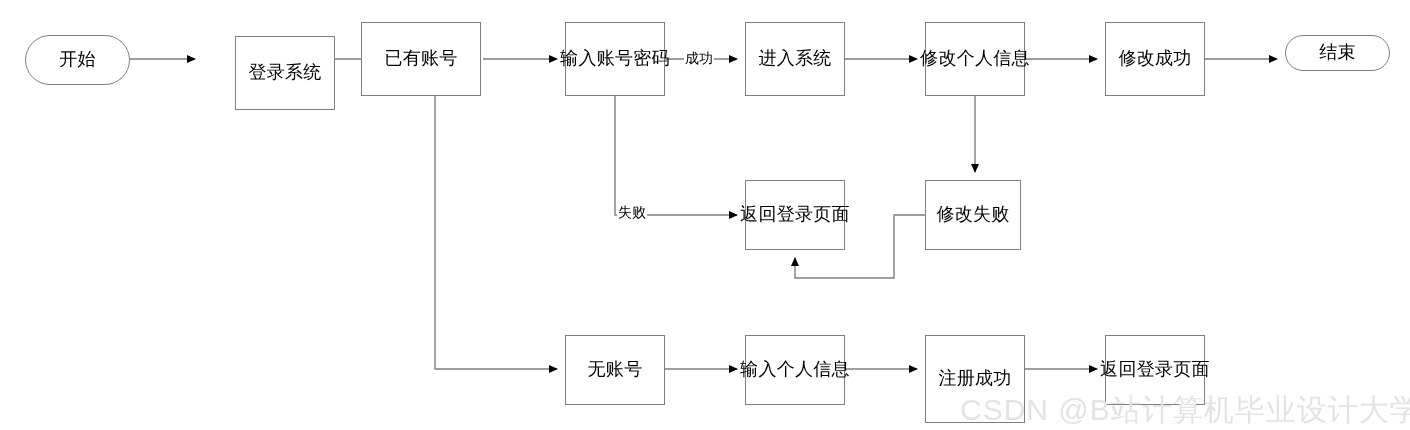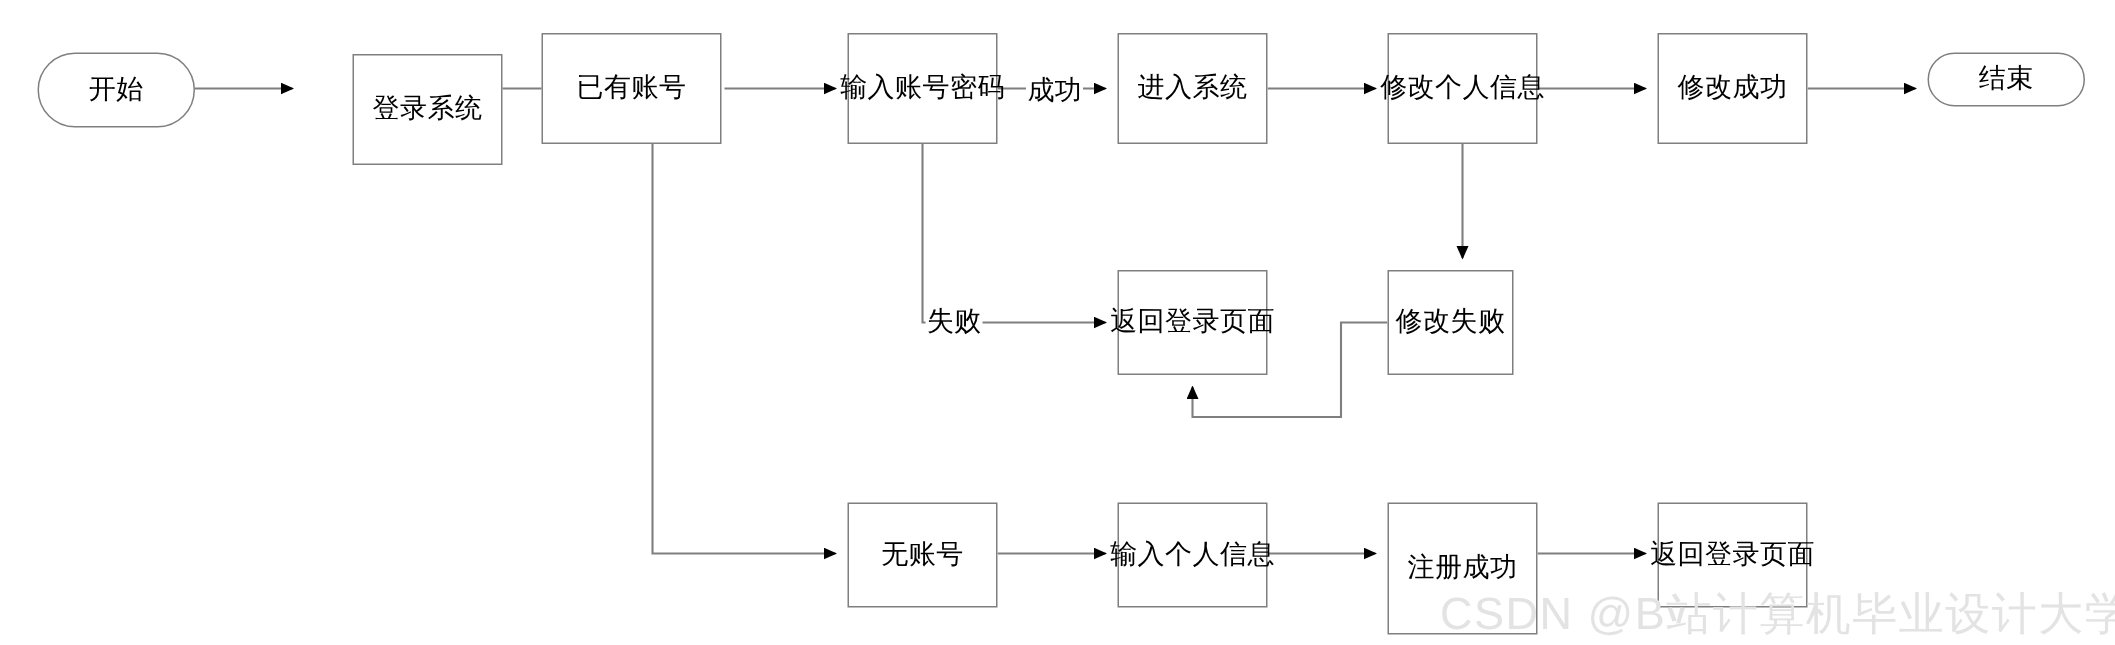--- a/index.html
+++ b/index.html
@@ -38,21 +38,21 @@
     justify-content: center;
     text-align: center;
     white-space: nowrap;
     letter-spacing: 0.3px;
   }
   .node.terminator {
     border-radius: 26px;
   }
   .edge-label {
     position: absolute;
-    font-size: 18px;
+    font-size: 14px;
     color: #000000;
     background: #ffffff;
     padding: 0 1px;
     white-space: nowrap;
     line-height: 1;
   }
   .watermark {
     position: absolute;
     font-size: 30px;
     color: #e3e3e3;
@@ -103,21 +103,21 @@
   <div class="node" style="left: 745px; top: 22px; width: 100px; height: 74px;">进入系统</div>
 
   <div class="node" style="left: 925px; top: 22px; width: 100px; height: 74px;">修改个人信息</div>
 
   <div class="node" style="left: 1105px; top: 22px; width: 100px; height: 74px; text-align: right;">修改成功</div>
 
   <div class="node terminator" style="left: 1285px; top: 35px; width: 105px; height: 36px;">结束</div>
 
   <div class="node" style="left: 745px; top: 180px; width: 100px; height: 70px;">返回登录页面</div>
 
-  <div class="node" style="left: 925px; top: 180px; width: 84px; height: 70px;">修改失败</div>
+  <div class="node" style="left: 925px; top: 180px; width: 96px; height: 70px;">修改失败</div>
 
   <div class="node" style="left: 565px; top: 335px; width: 100px; height: 70px;">无账号</div>
 
   <div class="node" style="left: 745px; top: 335px; width: 100px; height: 70px;">输入个人信息</div>
 
   <div class="node" style="left: 925px; top: 335px; width: 100px; height: 88px;">注册成功</div>
 
   <div class="node" style="left: 1105px; top: 335px; width: 100px; height: 70px;">返回登录页面</div>
 
   <div class="edge-label" style="left: 684px; top: 51px;">成功</div>

